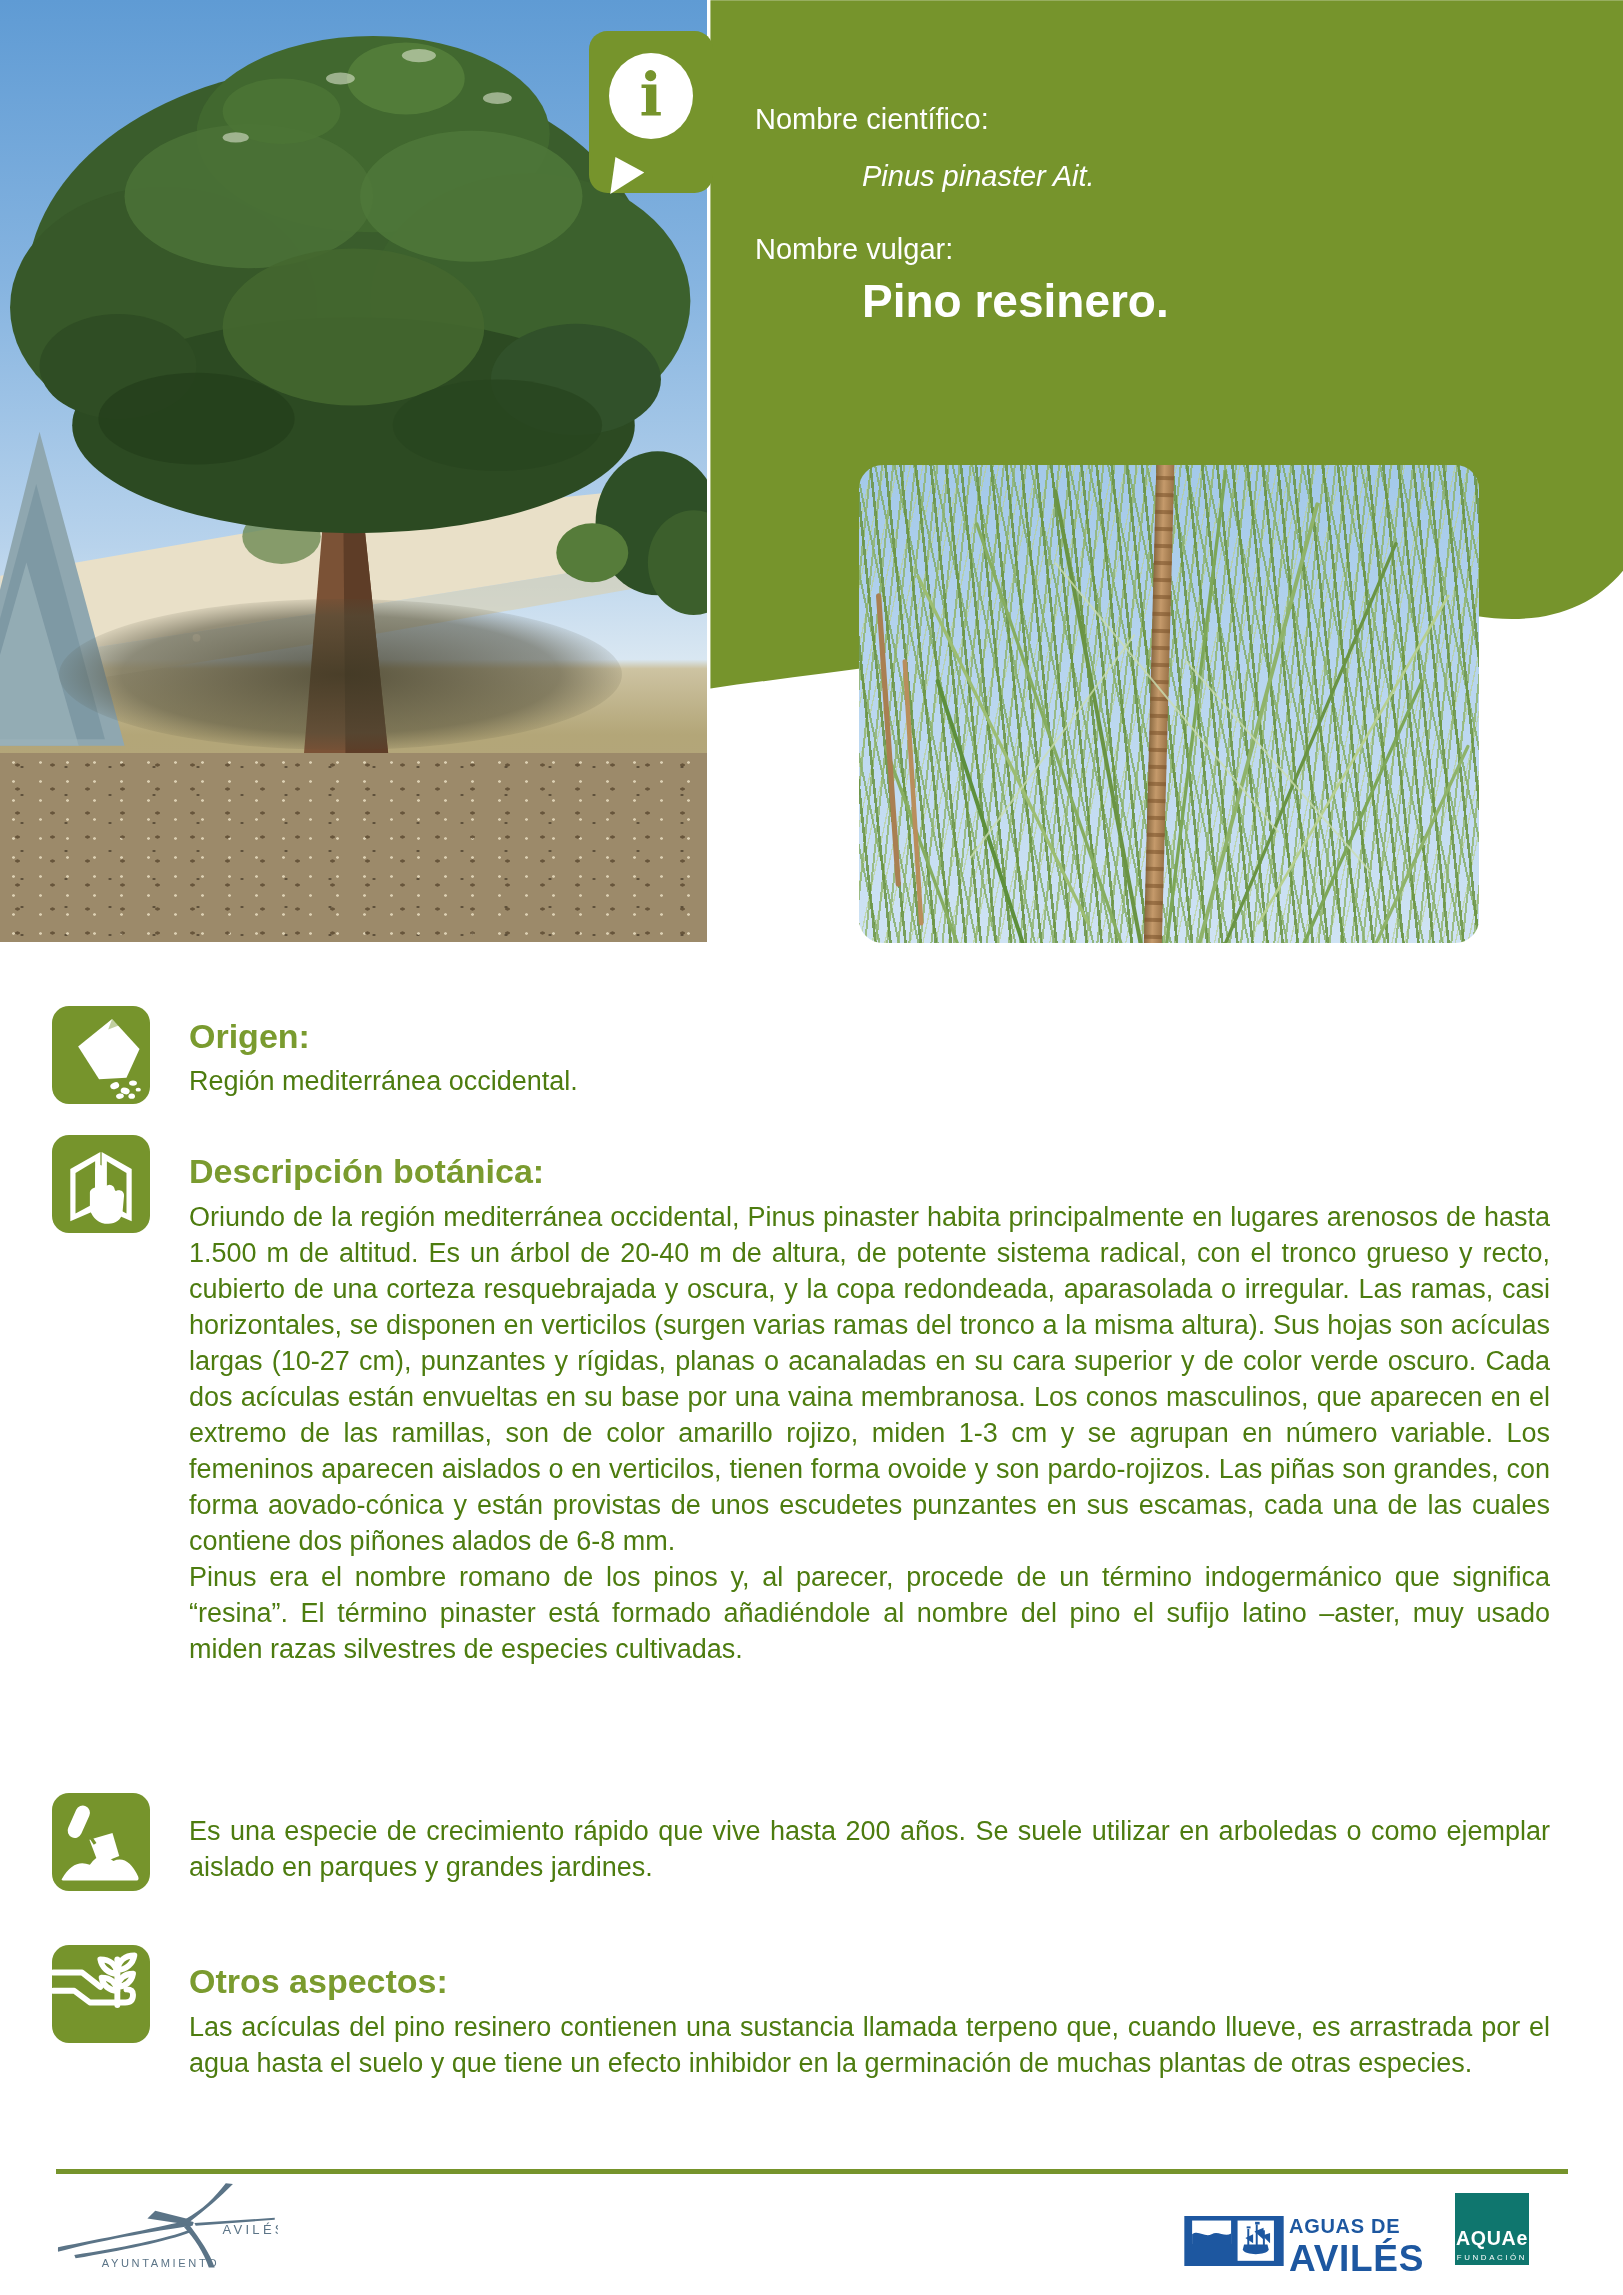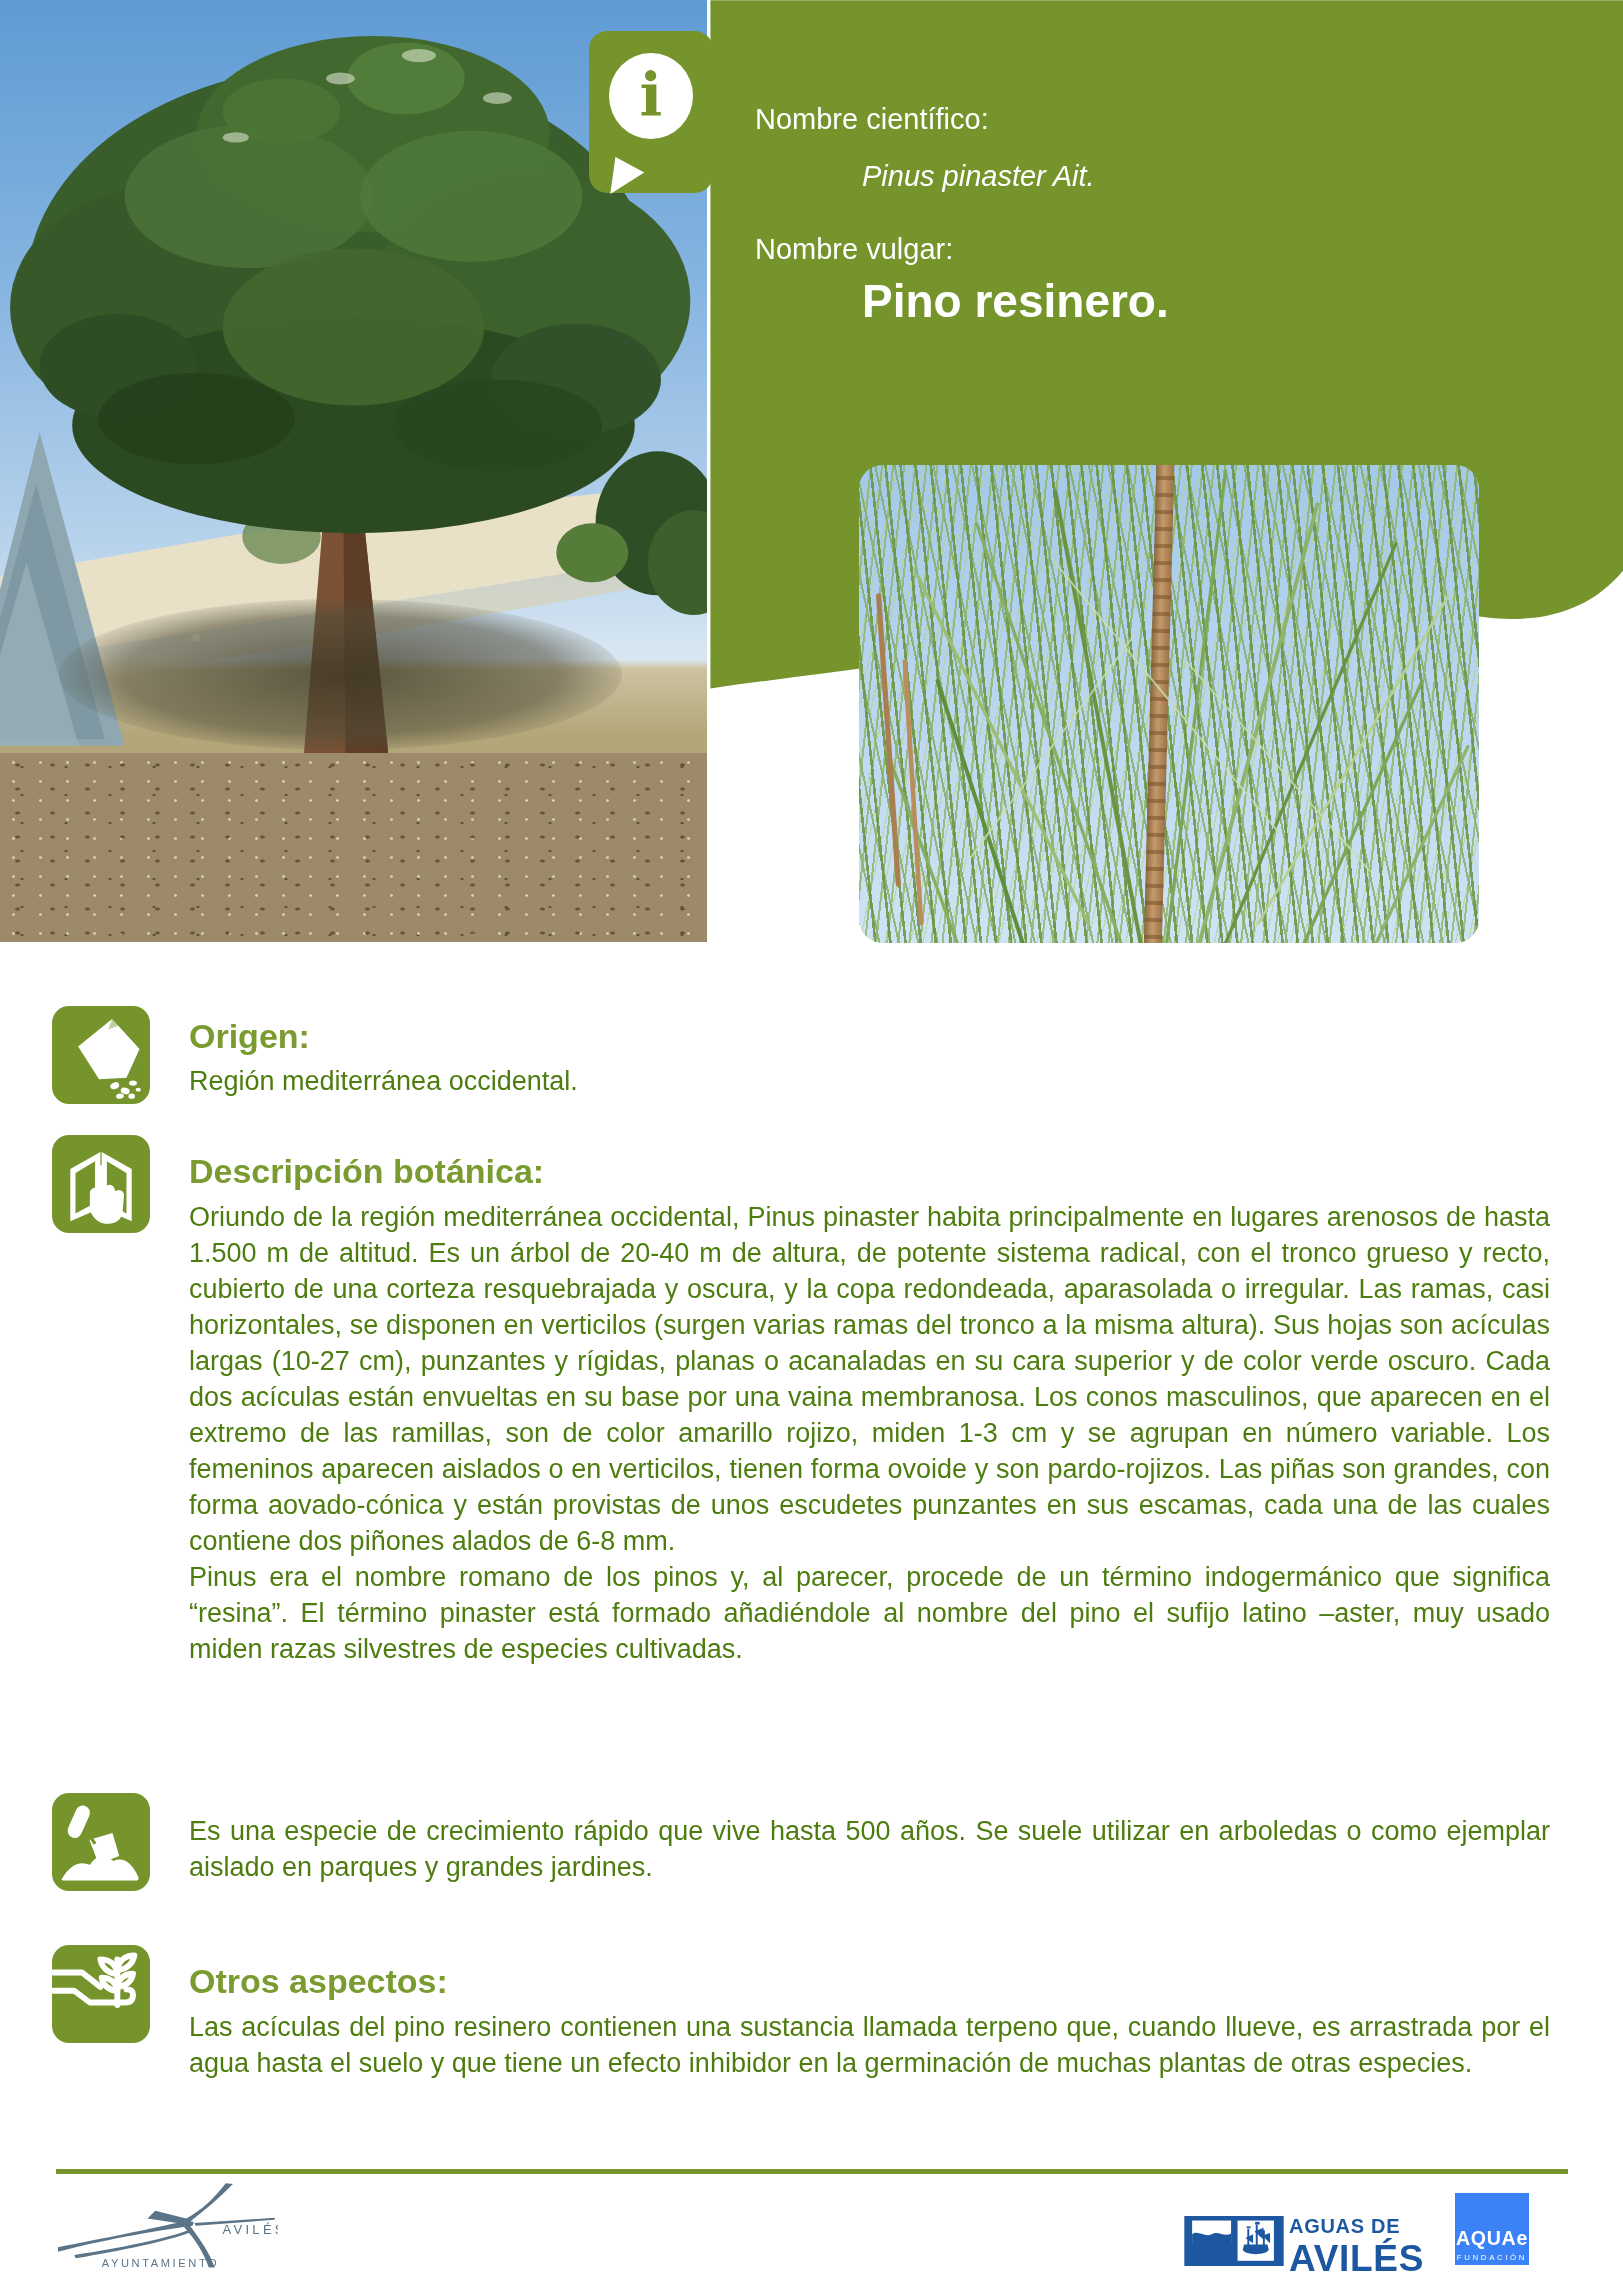--- a/index.html
+++ b/index.html
@@ -56,21 +56,21 @@
   #sec-usos{top:1793px;} #sec-usos .sec-body{padding-top:19.6px;}
   #sec-otros{top:1945px;} #sec-otros .sec-body{padding-top:17px;}
 
   
   .rule{position:absolute;left:56px;top:2169px;width:1512px;height:4.6px;background:#76942C;}
   .ayto{position:absolute;left:56px;top:2181px;}
   .aguas-mark{position:absolute;left:1184px;top:2216px;}
   .aguas-text{position:absolute;left:1289px;top:2216px;color:#1D57A0;line-height:1;}
   .aguas-text .l1{font-size:20px;font-weight:600;letter-spacing:0.7px;}
   .aguas-text .l2{font-size:37px;font-weight:bold;letter-spacing:0.7px;margin-top:3.9px;}
-  .aquae{position:absolute;left:1455px;top:2193px;width:74px;height:72px;background:#3b82f6;
+  .aquae{position:absolute;left:1455px;top:2193px;width:74px;height:72px;background:#0f766e;
     color:#ffffff;text-align:center;}
   .aquae .l1{margin-top:34px;font-size:19.6px;font-weight:bold;letter-spacing:0.7px;}
   .aquae .l2{margin-top:2.6px;font-size:7.9px;letter-spacing:2.6px;}
 </style>
 </head>
 <body>
 
 <div class="page">
 
   <div class="tree-photo">
@@ -223,21 +223,21 @@
     <div class="sec-icon">
       <svg width="98" height="98" viewBox="0 0 150 150">
           <rect width="150" height="150" rx="26" fill="#76942C"></rect>
         <rect x="30" y="18" width="22" height="52" rx="11" fill="#fff" transform="rotate(24 41 44)"></rect>
         <path d="M56,74 L90,60 L104,94 L74,110 Z" fill="#fff" transform="rotate(6 80 85)"></path>
         <path d="M58,66 L66,78" stroke="#76942C" stroke-width="5"></path>
         <path d="M16,130 Q34,100 58,110 Q72,88 94,104 Q116,94 132,128 Q134,134 128,134 L20,134 Q12,134 16,130 Z" fill="#fff"></path>
       </svg>
     </div>
     <div class="sec-body">
-      <p>Es una especie de crecimiento rápido que vive hasta 500 años. Se suele utilizar en arboledas o como ejemplar aislado en parques y grandes jardines.</p>
+      <p>Es una especie de crecimiento rápido que vive hasta 200 años. Se suele utilizar en arboledas o como ejemplar aislado en parques y grandes jardines.</p>
     </div>
   </section>
 
   <section class="info-section" id="sec-otros">
     <div class="sec-icon">
       <svg width="98" height="98" viewBox="0 0 150 150">
           <rect width="150" height="150" rx="26" fill="#76942C"></rect>
         <g stroke="#fff" stroke-width="9" fill="none" stroke-linecap="round" stroke-linejoin="round">
           <path d="M2,42 H46 L74,64"></path>
           <path d="M2,70 H34 L58,88 H112 Q124,88 124,76 Q124,68 114,68"></path>

